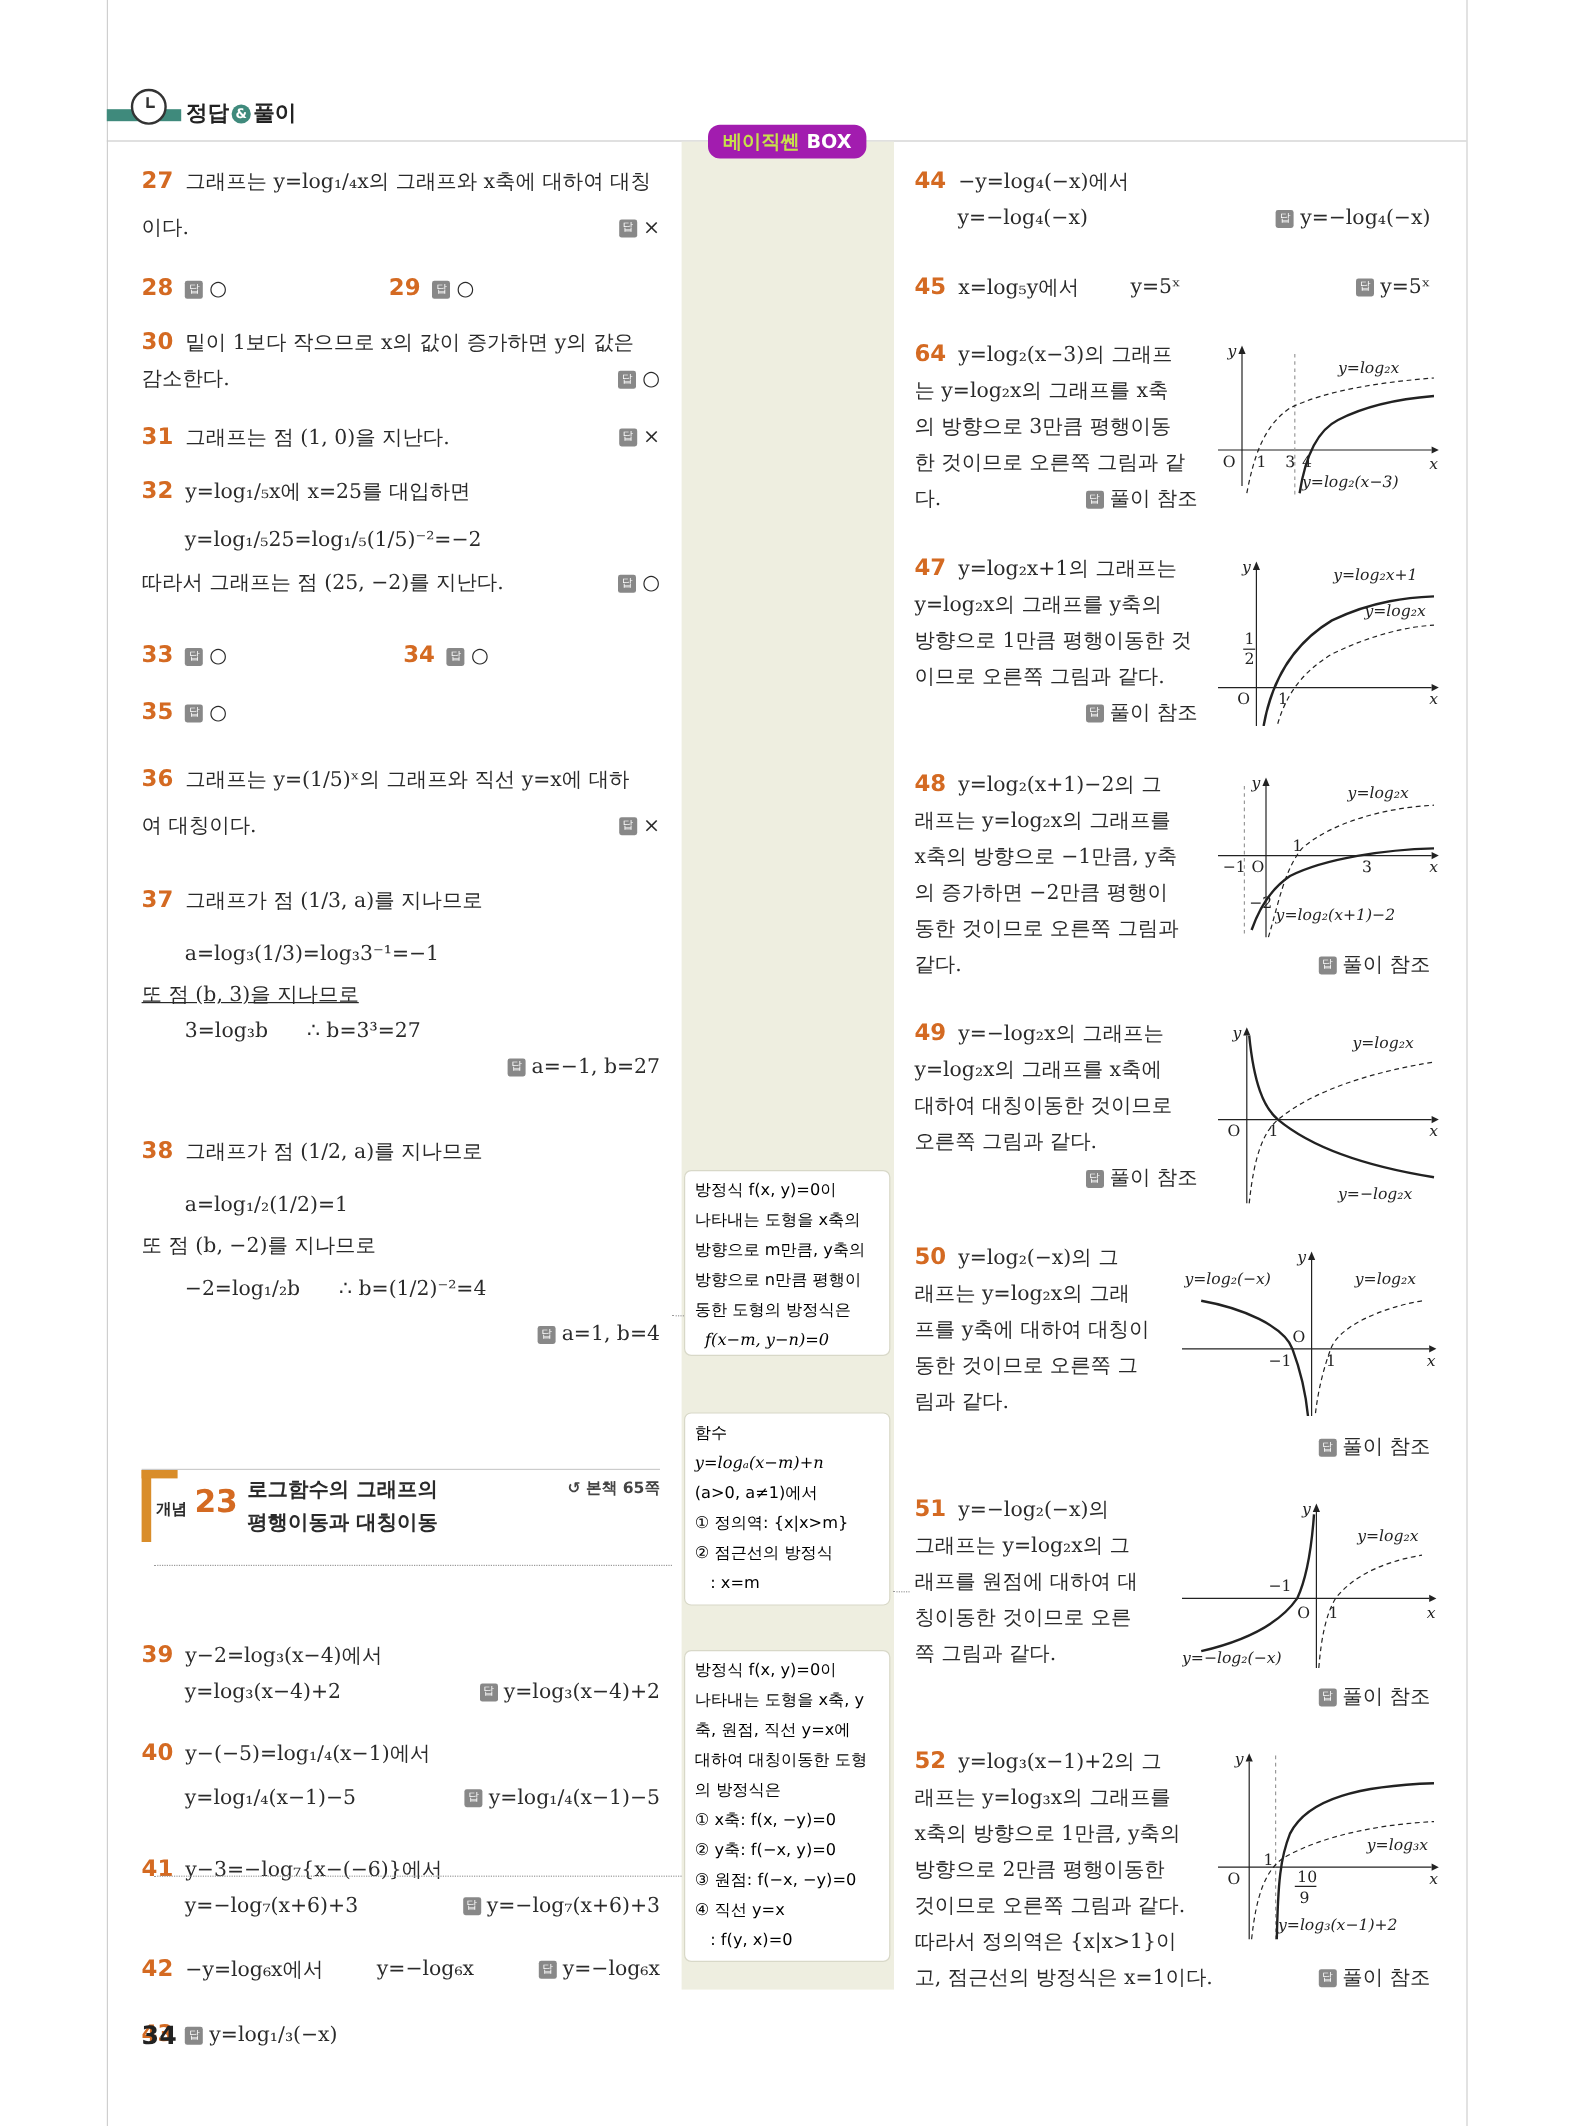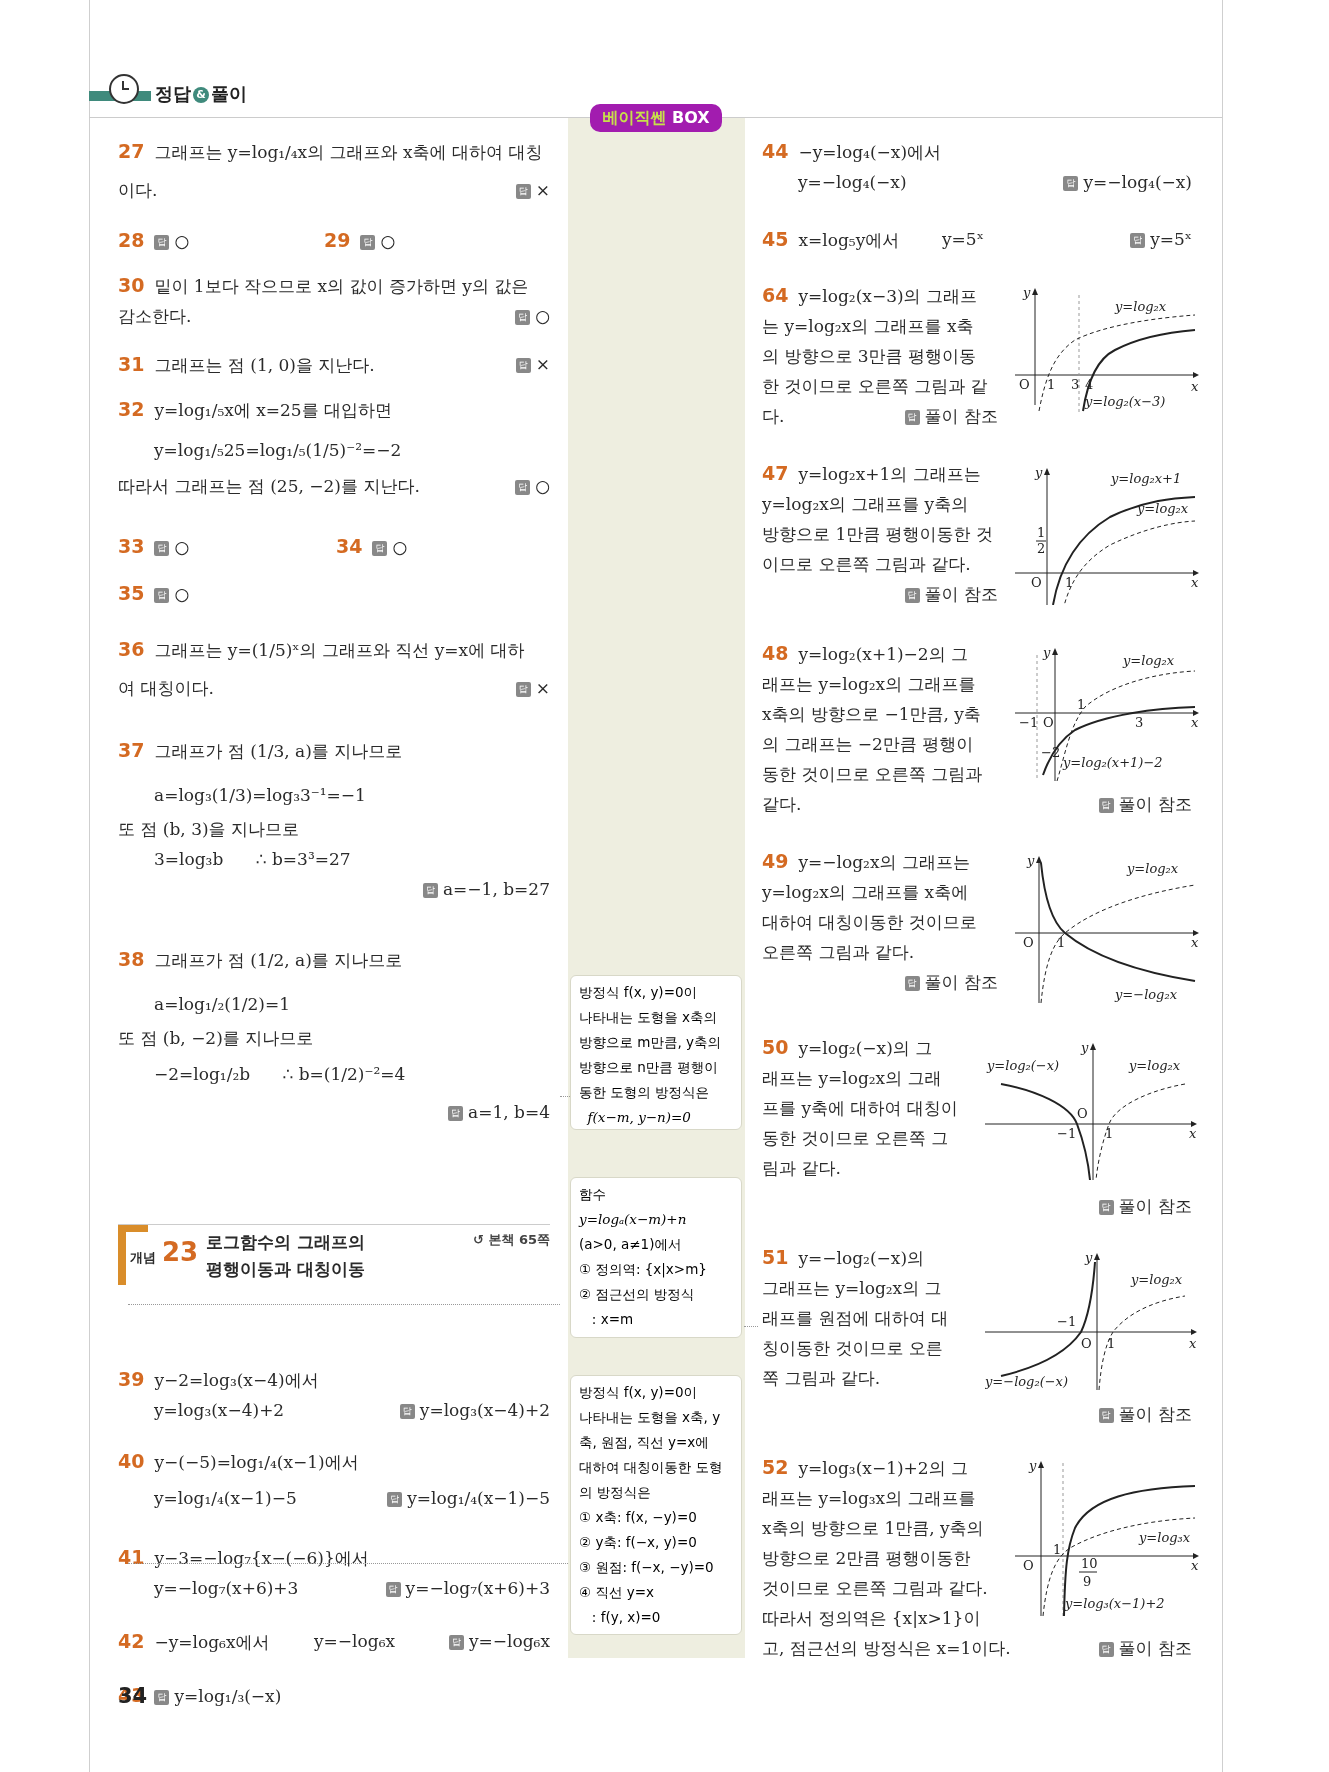--- a/index.html
+++ b/index.html
@@ -84,21 +84,21 @@
   <div class="item" style="top:442px;"><span class="num">35</span><span class="tag">답</span><span>○</span></div>
 
   <div class="item" style="top:498px;">
     <div><span class="num">36</span><span>그래프는 y=(1/5)ˣ의 그래프와 직선 y=x에 대하</span></div>
     <div style="margin-top:8px;"><span>여 대칭이다.</span><span class="ans"><span class="tag">답</span><span>×</span></span></div>
   </div>
 
   <div class="item" style="top:599px;">
     <div><span class="num">37</span><span>그래프가 점 (1/3, a)를 지나므로</span></div>
     <div class="indent" style="margin-top:14px;">a=log₃(1/3)=log₃3⁻¹=−1</div>
-    <div style="margin-top:4px;">또 점 (b, 3)을 지나므로</div>
+    <div style="margin-top:4px;text-decoration:underline;">또 점 (b, 3)을 지나므로</div>
     <div class="indent" style="white-space:pre;">3=log₃b      ∴ b=3³=27</div>
     <div style="text-align:right;"><span class="tag">답</span><span>a=−1, b=27</span></div>
   </div>
 
   <div class="item" style="top:808px;">
     <div><span class="num">38</span><span>그래프가 점 (1/2, a)를 지나므로</span></div>
     <div class="indent" style="margin-top:14px;">a=log₁/₂(1/2)=1</div>
     <div style="margin-top:4px;">또 점 (b, −2)를 지나므로</div>
     <div class="indent" style="margin-top:6px;white-space:pre;">−2=log₁/₂b      ∴ b=(1/2)⁻²=4</div>
     <div style="text-align:right;margin-top:8px;"><span class="tag">답</span><span>a=1, b=4</span></div>
@@ -187,21 +187,21 @@
     <div>y=log₂x의 그래프를 y축의</div>
     <div>방향으로 1만큼 평행이동한 것</div>
     <div>이므로 오른쪽 그림과 같다.</div>
     <div style="text-align:right;"><span class="tag">답</span><span>풀이 참조</span></div>
   </div>
 
   <div class="item" style="top:502px;">
     <div style="width:236px;"><span class="num">48</span><span>y=log₂(x+1)−2의 그</span></div>
     <div>래프는 y=log₂x의 그래프를</div>
     <div>x축의 방향으로 −1만큼, y축</div>
-    <div>의 그래프는 −2만큼 평행이</div>
+    <div>의 증가하면 −2만큼 평행이</div>
     <div>동한 것이므로 오른쪽 그림과</div>
     <div><span>같다.</span><span class="ans"><span class="tag">답</span><span>풀이 참조</span></span></div>
   </div>
 
   <div class="item" style="top:710px;width:236px;">
     <div><span class="num">49</span><span>y=−log₂x의 그래프는</span></div>
     <div>y=log₂x의 그래프를 x축에</div>
     <div>대하여 대칭이동한 것이므로</div>
     <div>오른쪽 그림과 같다.</div>
     <div style="text-align:right;"><span class="tag">답</span><span>풀이 참조</span></div>

